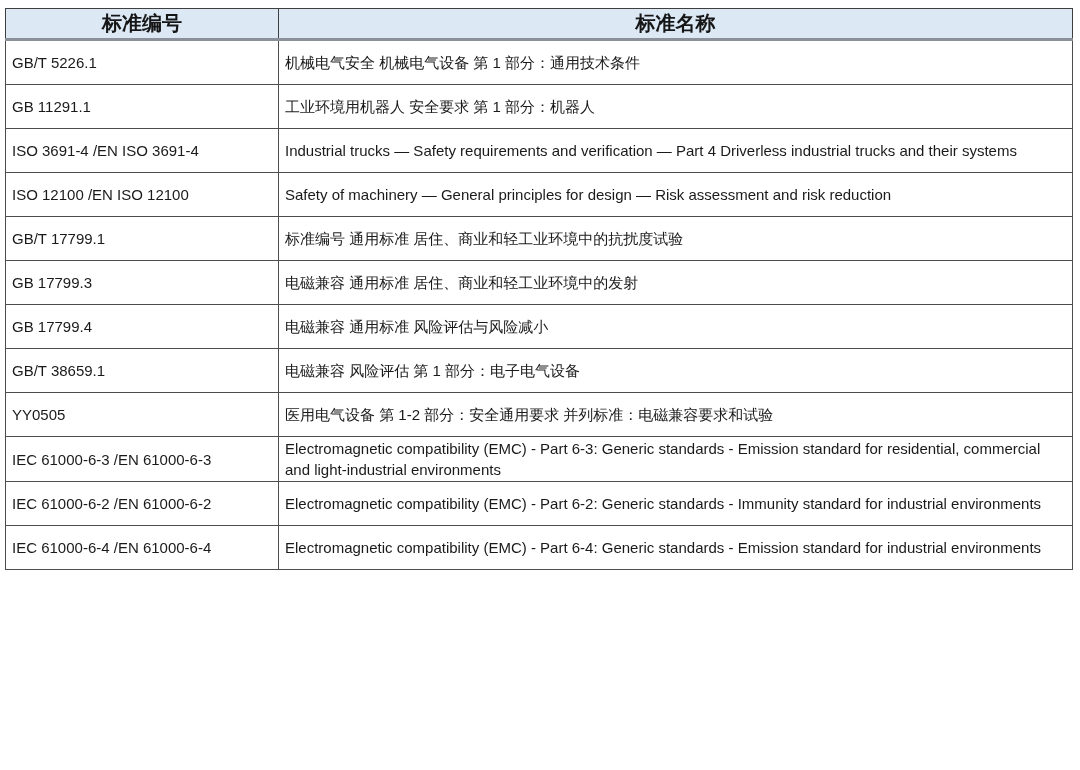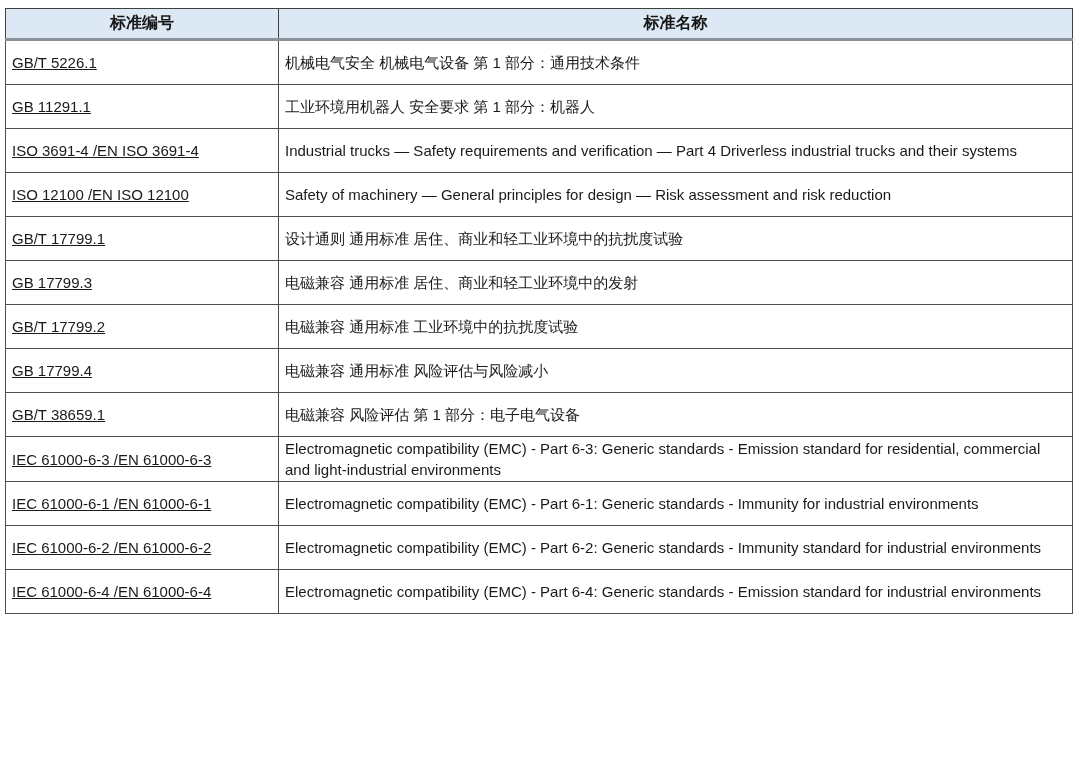--- a/index.html
+++ b/index.html
@@ -20,21 +20,21 @@
   table.standards {
     border-collapse: collapse;
     width: 100%;
     table-layout: fixed;
   }
   table.standards col.c-code { width: 273px; }
   table.standards col.c-name { width: 794px; }
   table.standards th {
     background: #dce9f5;
     color: #161616;
-    font-size: 16px;
+    font-size: 20px;
     font-weight: bold;
     text-align: center;
     height: 27px;
     padding: 1px 12px;
     border: 1px solid #3f3f3f;
     border-bottom: 3px solid #8a919b;
   }
   table.standards td {
     border: 1px solid #4d4d4d;
     color: #1a1a1a;
@@ -43,21 +43,21 @@
     height: 41px;
     padding: 1px 8px 1px 6px;
     vertical-align: middle;
     text-align: left;
     overflow: hidden;
     background: #ffffff;
   }
   table.standards {
     border: 1px solid #333333;
   }
-  td.code { white-space: nowrap; text-decoration: underline; }
+  td.code { white-space: nowrap; }
 </style>
 </head>
 <body>
 
 <div class="table-wrap">
   <table class="standards">
     <colgroup>
       <col class="c-code">
       <col class="c-name">
     </colgroup>
@@ -79,45 +79,41 @@
       <tr>
         <td class="code">ISO 3691-4 /EN ISO 3691-4</td>
         <td class="name">Industrial trucks — Safety requirements and verification — Part 4 Driverless industrial trucks and their systems</td>
       </tr>
       <tr>
         <td class="code">ISO 12100 /EN ISO 12100</td>
         <td class="name">Safety of machinery — General principles for design — Risk assessment and risk reduction</td>
       </tr>
       <tr>
         <td class="code">GB/T 17799.1</td>
-        <td class="name">设计通则 通用标准 居住、商业和轻工业环境中的抗扰度试验</td>
+        <td class="name">标准编号 通用标准 居住、商业和轻工业环境中的抗扰度试验</td>
       </tr>
       <tr>
         <td class="code">GB 17799.3</td>
         <td class="name">电磁兼容 通用标准 居住、商业和轻工业环境中的发射</td>
-      </tr>
-      <tr>
-        <td class="code">GB/T 17799.2</td>
-        <td class="name">电磁兼容 通用标准 工业环境中的抗扰度试验</td>
       </tr>
       <tr>
         <td class="code">GB 17799.4</td>
         <td class="name">电磁兼容 通用标准 风险评估与风险减小</td>
       </tr>
       <tr>
         <td class="code">GB/T 38659.1</td>
         <td class="name">电磁兼容 风险评估 第 1 部分：电子电气设备</td>
       </tr>
       <tr>
+        <td class="code">YY0505</td>
+        <td class="name">医用电气设备 第 1-2 部分：安全通用要求 并列标准：电磁兼容要求和试验</td>
+      </tr>
+      <tr>
         <td class="code">IEC 61000-6-3 /EN 61000-6-3</td>
         <td class="name">Electromagnetic compatibility (EMC) - Part 6-3: Generic standards - Emission standard for residential, commercial and light-industrial environments</td>
-      </tr>
-      <tr>
-        <td class="code">IEC 61000-6-1 /EN 61000-6-1</td>
-        <td class="name">Electromagnetic compatibility (EMC) - Part 6-1: Generic standards - Immunity for industrial environments</td>
       </tr>
       <tr>
         <td class="code">IEC 61000-6-2 /EN 61000-6-2</td>
         <td class="name">Electromagnetic compatibility (EMC) - Part 6-2: Generic standards - Immunity standard for industrial environments</td>
       </tr>
       <tr>
         <td class="code">IEC 61000-6-4 /EN 61000-6-4</td>
         <td class="name">Electromagnetic compatibility (EMC) - Part 6-4: Generic standards - Emission standard for industrial environments</td>
       </tr>
     </tbody>

